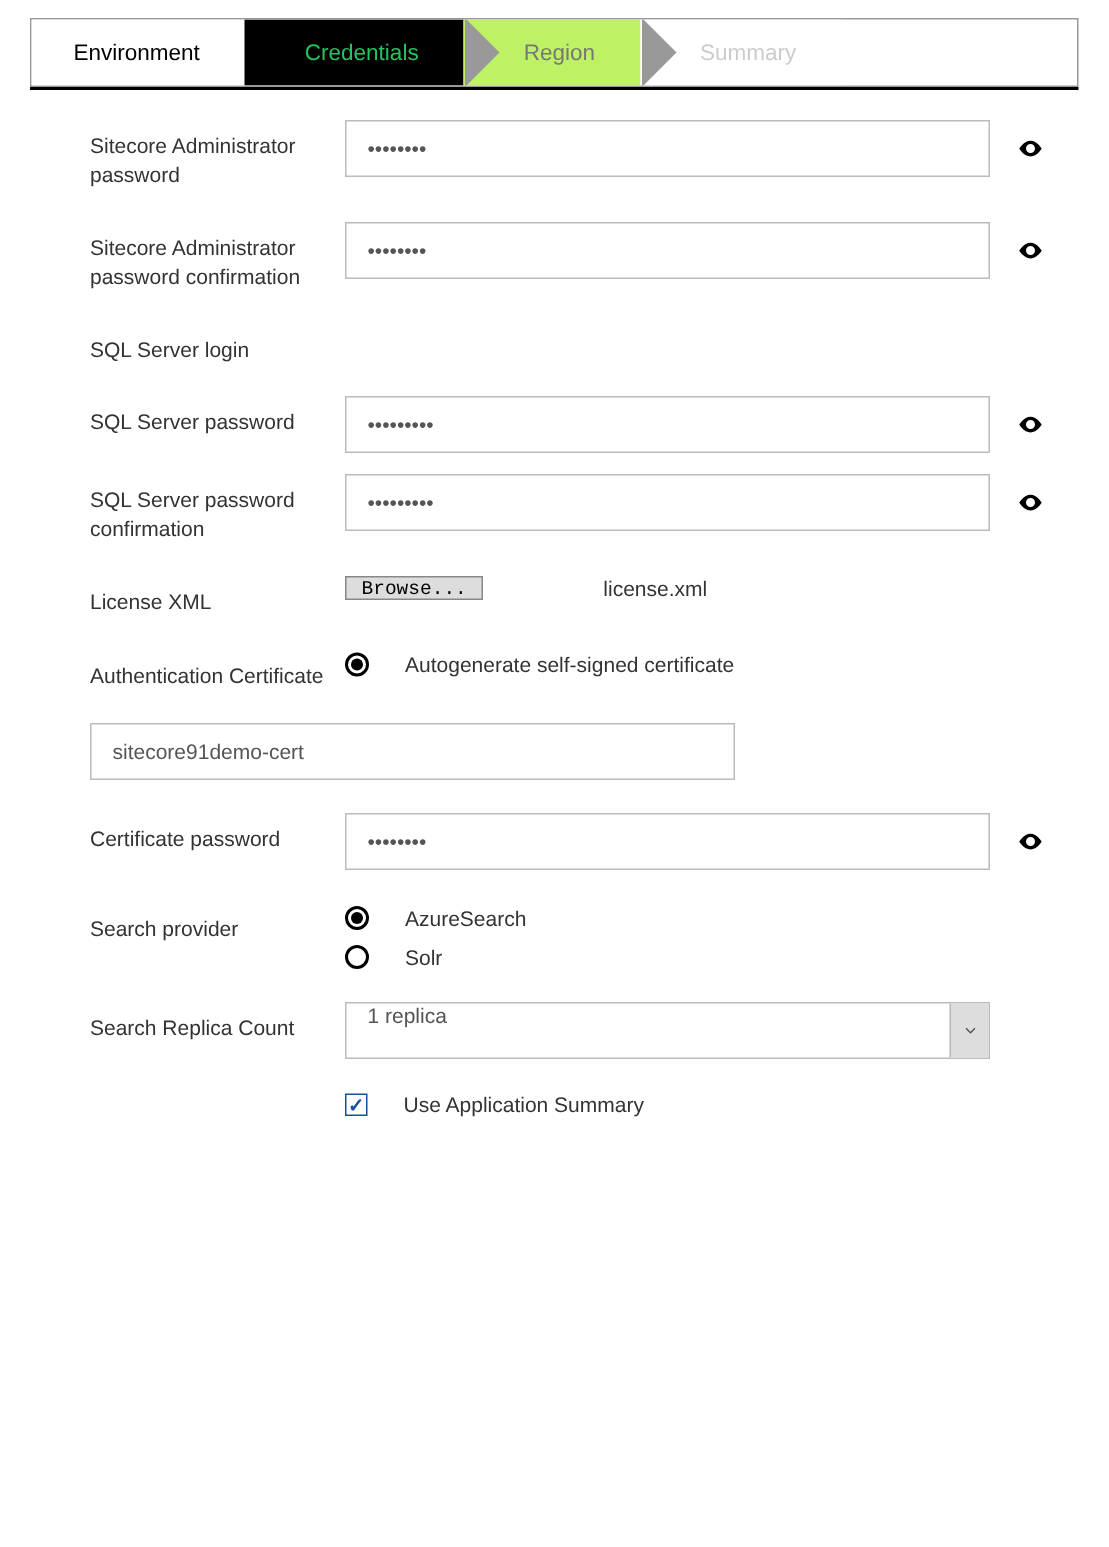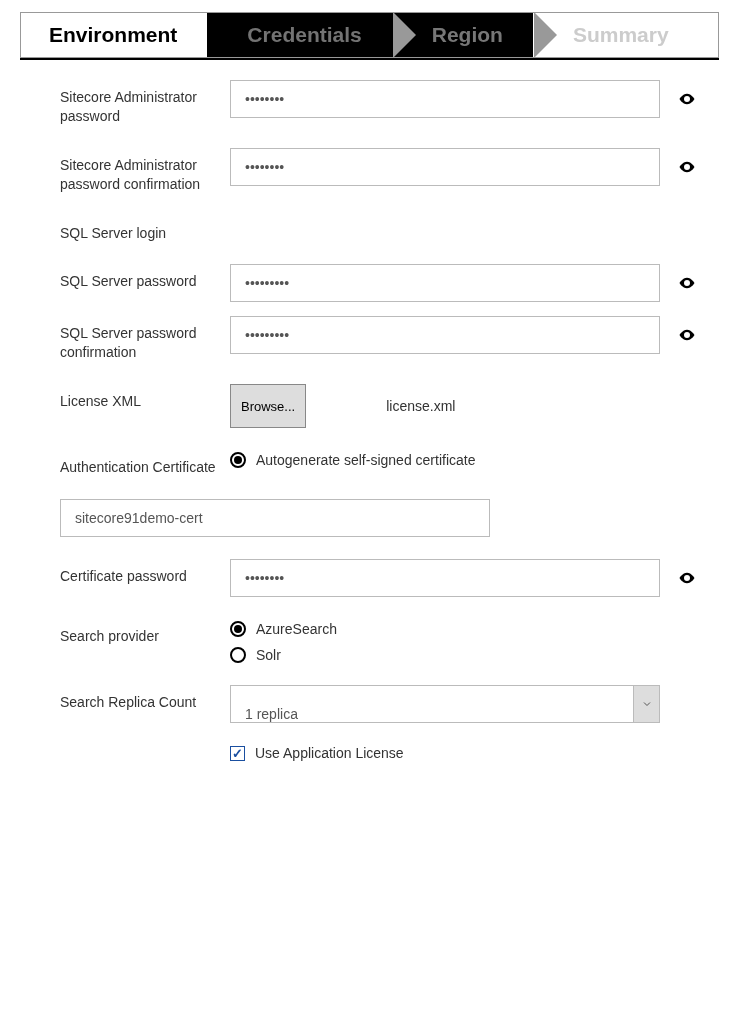--- a/index.html
+++ b/index.html
@@ -23,28 +23,28 @@
   }
   .wizard-underline {
     margin: 0 20px;
     border-bottom: 2px solid #000;
   }
   .step {
     position: relative;
     display: flex;
     align-items: center;
     justify-content: center;
-    font-weight: bold;
-    font-size: 21px;
+    font-weight: normal;
+    font-size: 15px;
     padding: 0 30px 0 40px;
     white-space: nowrap;
   }
   .step.done { color: #000; background:#fff; }
-  .step.active { color: #737373; background:#000; }
-  .step.future1 { color: #777; background:#000000; }
+  .step.active { color: #22c55e; background:#000; }
+  .step.future1 { color: #777; background:#bef264; }
   .step.future2 { color: #ccc; background:#fff; }
 
   .step::after {
     content: "";
     position: absolute;
     right: -22px;
     top: 0;
     width: 0; height: 0;
     border-top: 22px solid transparent;
     border-bottom: 22px solid transparent;
@@ -106,40 +106,40 @@
   input.text::placeholder { color:#555; }
   .eye {
     width: 22px; height: 22px;
     display:inline-flex; align-items:center; justify-content:center;
     color:#000;
     cursor:pointer;
     margin-left: 6px;
   }
   .eye svg { width:18px; height:18px; }
   button.browse {
-    height: 44px;
+    height: 16px;
     padding: 0 10px;
     background: #ddd;
     border: 1px solid #888;
     font-size: 13px;
-    font-family: Liberation Sans, sans-serif;
+    font-family: Liberation Mono, monospace;
     cursor:pointer;
   }
   .filename {
     margin-left: 70px;
     color: #333;
   }
   .radio-group {
     display:flex;
     flex-direction:column;
     gap:10px;
     padding-top:2px;
   }
   .radio-opt, .check-opt {
-    display:flex; align-items:center; gap:10px;
+    display:flex; align-items:center; gap:24px;
     cursor:pointer;
   }
   .radio {
     width:16px; height:16px;
     border:2px solid #000;
     border-radius:50%;
     display:inline-flex; align-items:center; justify-content:center;
     flex-shrink:0;
   }
   .radio.checked::after{
@@ -159,21 +159,21 @@
     font-size:13px;
     line-height:1;
     color:#1a4fa0;
     font-weight:bold;
   }
   .select {
     width: 430px;
     height: 38px;
     border:1px solid #bbb;
     display:flex;
-    align-items:flex-end;
+    align-items:flex-start;
     justify-content:space-between;
     padding-left:14px;
     cursor:pointer;
     color:#555;
     background:#fff;
   }
   .select .chev {
     width:26px; height:100%;
     background:#ddd;
     border-left:1px solid #bbb;
@@ -312,18 +312,18 @@
         </span>
       </div>
     </div>
   </div>
 
   <div class="row">
     <div class="label"></div>
     <div class="control">
       <div class="check-opt">
         <span class="check checked"></span>
-        <span>Use Application License</span>
+        <span>Use Application Summary</span>
       </div>
     </div>
   </div>
 
 </div>
 
 </body></html>

